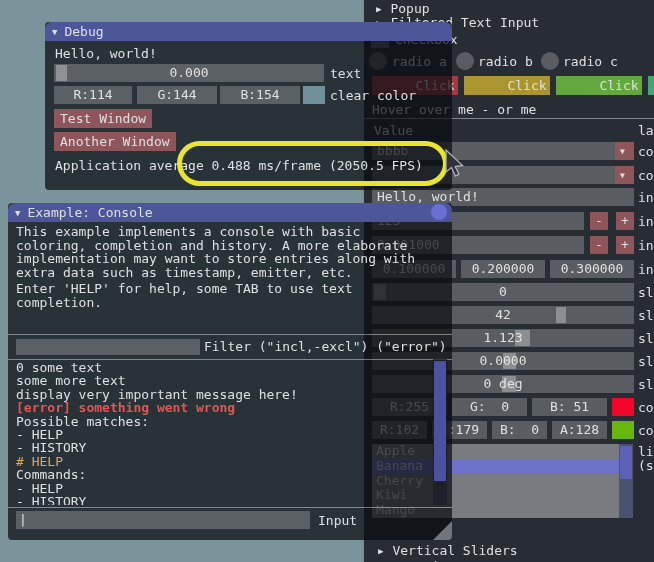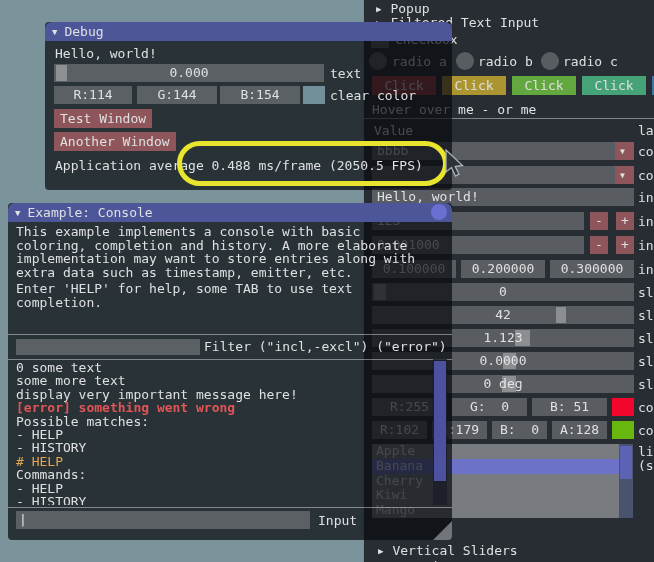--- a/index.html
+++ b/index.html
@@ -17,21 +17,21 @@
   .center{text-align:center;}
   .btn{background:var(--c-button,#8e565b);height:18px;line-height:18px;padding:0 6px;white-space:nowrap;}
   .sep{position:absolute;left:0;right:0;height:1px;background:rgba(255,255,255,0.42);}
   .grab{position:absolute;top:1px;height:16px;background:rgba(240,240,240,0.34);}
   .sqbtn{position:absolute;width:18px;height:18px;line-height:18px;text-align:center;
     background:var(--c-button,#8e565b);}
   .combo-arrow{position:absolute;right:0;top:0;width:19px;height:18px;background:var(--c-button,#8e565b);}
   .combo-arrow::before{content:"▼";font-size:8px;position:absolute;left:5px;top:1px;}
   .rlabel{position:absolute;left:274px;white-space:nowrap;}
   .radio{position:absolute;width:18px;height:18px;border-radius:50%;background:rgba(205,205,205,0.30);}
-  .clickbtn{width:64px;height:19px;line-height:19px;text-align:center;flex:none;}
+  .clickbtn{width:46px;height:19px;line-height:19px;text-align:center;flex:none;padding-left:40px;}
   .logline{line-height:13.4px;height:13.4px;white-space:nowrap;}
   .logline.err{color:var(--c-error_text,#e25555);font-weight:bold;}
   .logline.cmd{color:var(--c-command_text,#e4a652);}
   .lb-item{height:14.8px;line-height:14.8px;padding-left:4px;white-space:nowrap;}
   .lb-item.selected{background:var(--c-selection,#6d72c8);}
   .iline{line-height:13.5px;white-space:nowrap;}
 </style>
 </head>
 <body>
 

